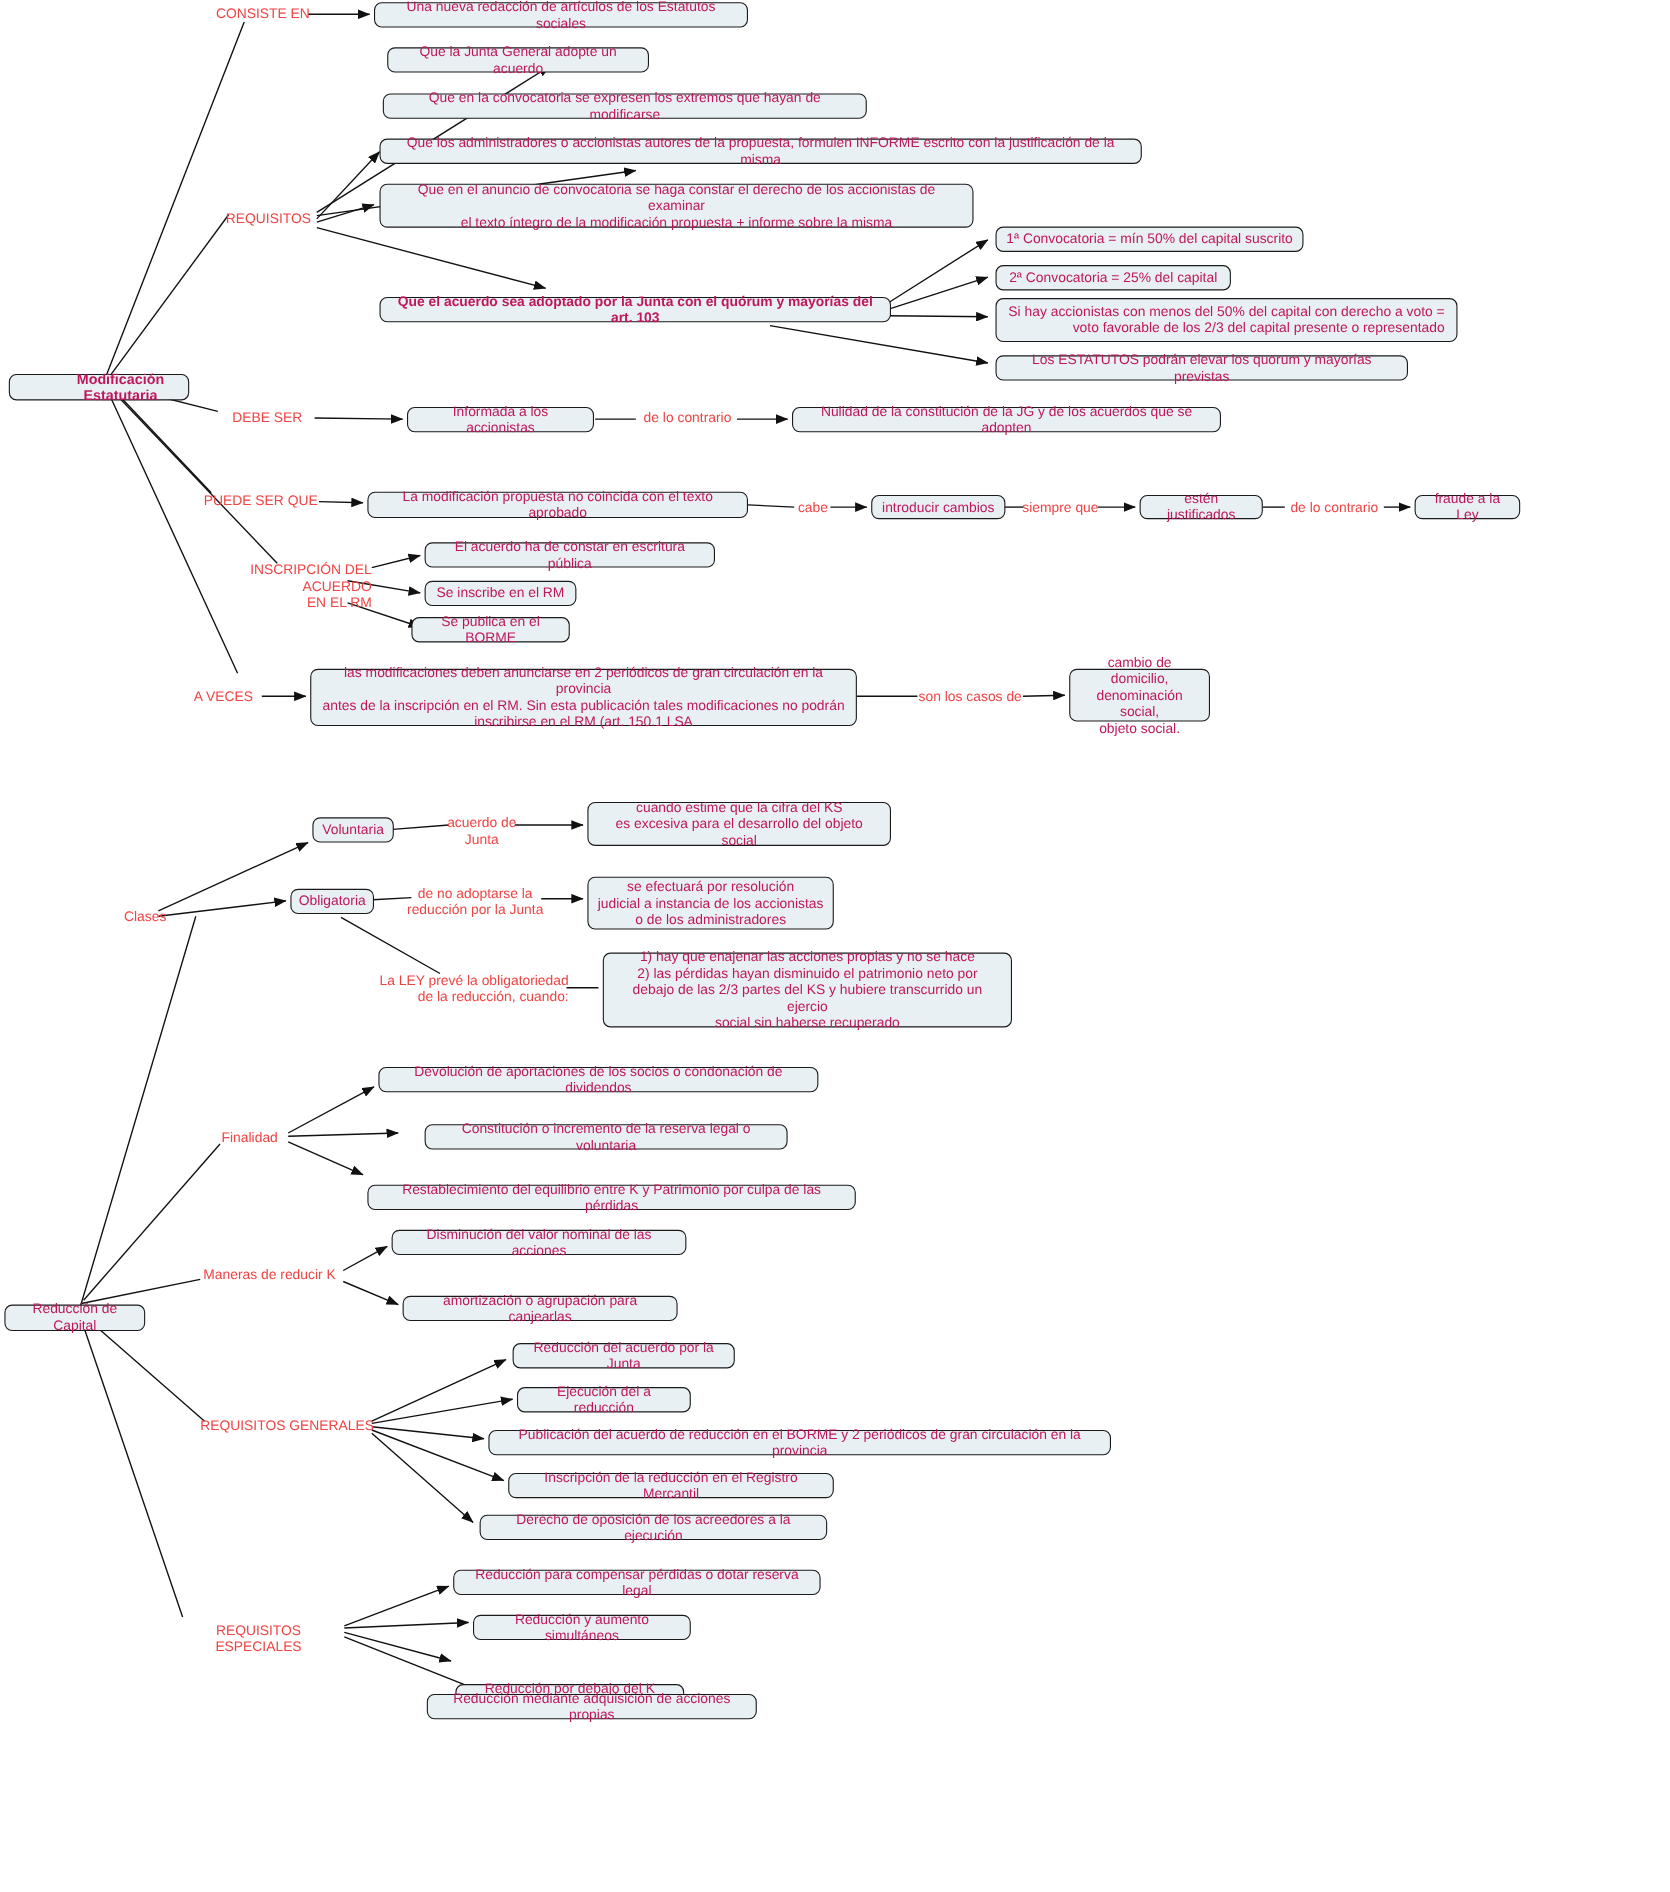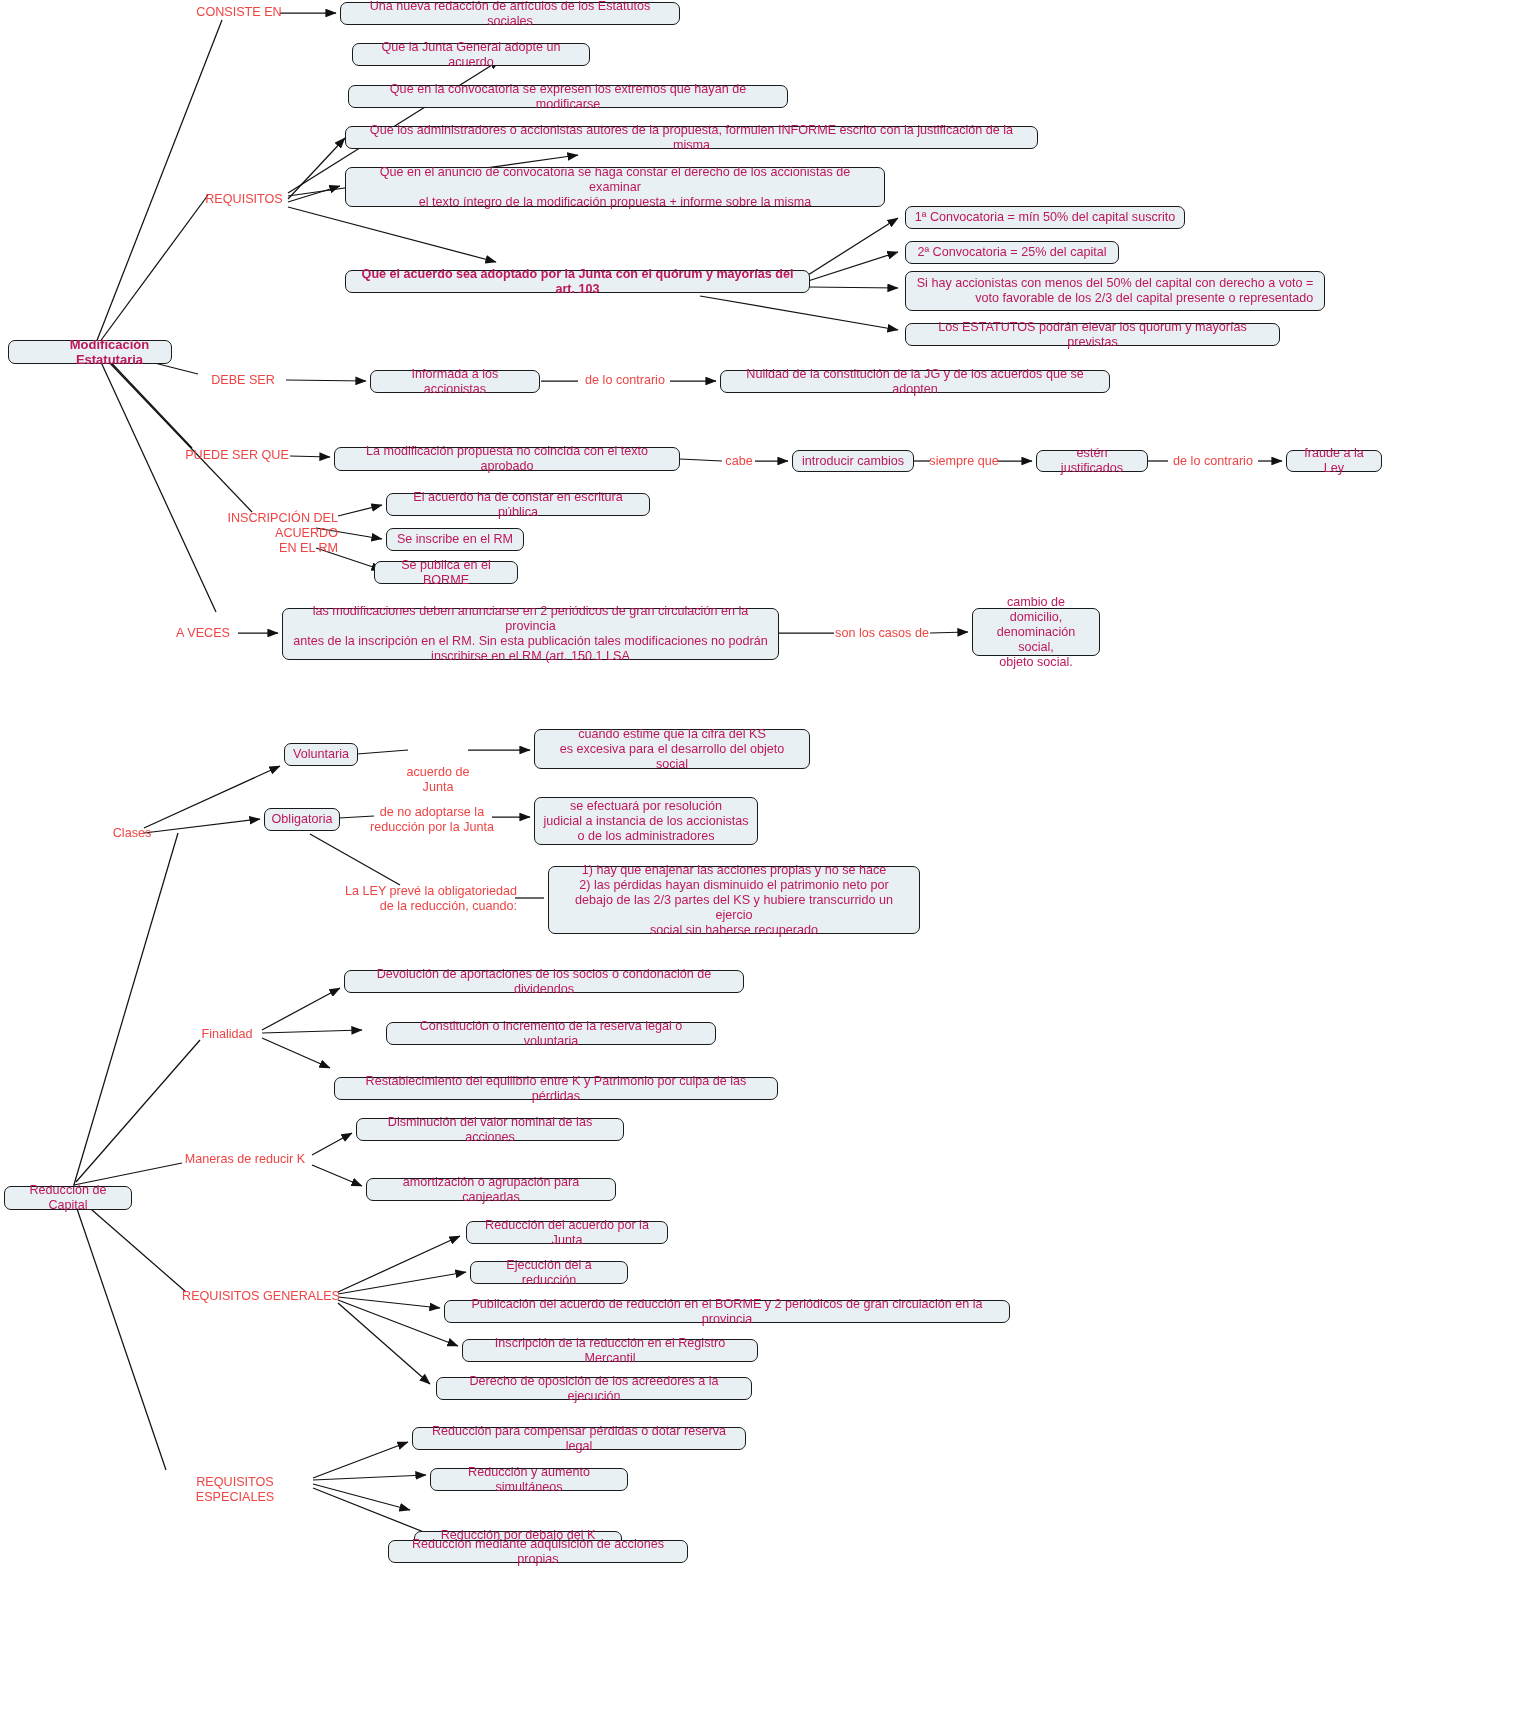--- a/index.html
+++ b/index.html
@@ -219,21 +219,21 @@
   <div class="node" style="left:972px; top:608px; width:128px; height:48px;">cambio de domicilio,
 denominación social,
 objeto social.</div>
 
   <div class="node" style="left:4px; top:1186px; width:128px; height:24px;">Reducción de Capital</div>
 
   <div class="label" style="left:105px; top:826px; width:54px;">Clases</div>
 
   <div class="node" style="left:284px; top:743px; width:74px; height:23px;">Voluntaria</div>
 
-  <div class="label" style="left:400px; top:741px; width:76px;margin-top:24px;">acuerdo de
+  <div class="label" style="left:400px; top:741px; width:76px;">acuerdo de
 Junta</div>
 
   <div class="node" style="left:534px; top:729px; width:276px; height:40px;">cuando estime que la cifra del KS
 es excesiva para el desarrollo del objeto social</div>
 
   <div class="node" style="left:264px; top:808px; width:76px; height:23px;">Obligatoria</div>
 
   <div class="label" style="left:368px; top:805px; width:128px;">de no adoptarse la
 reducción por la Junta</div>
 

